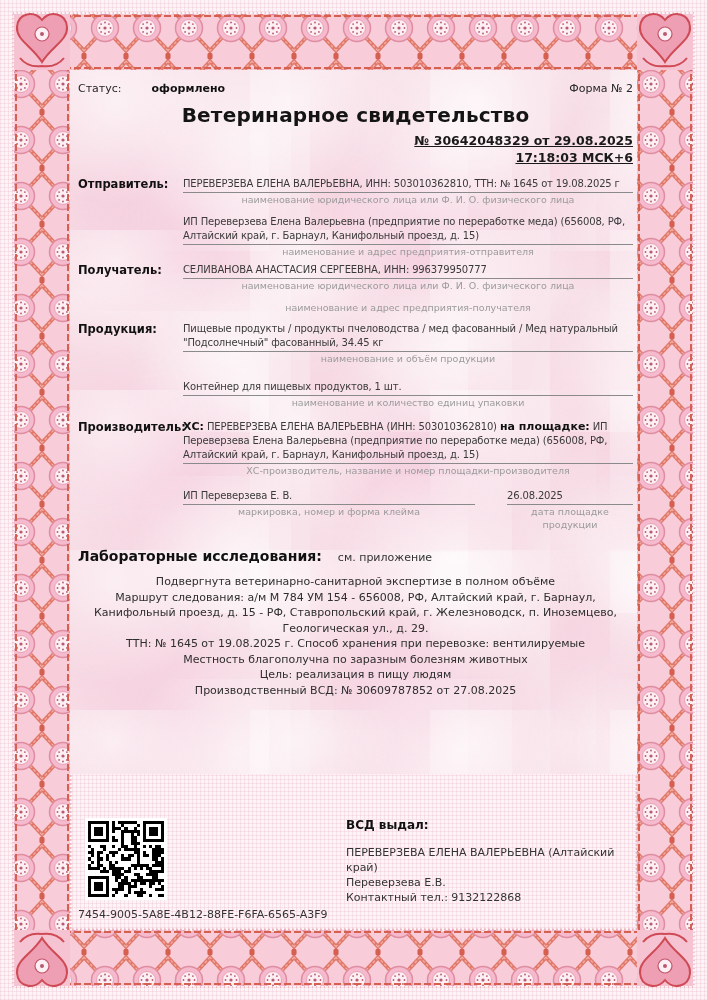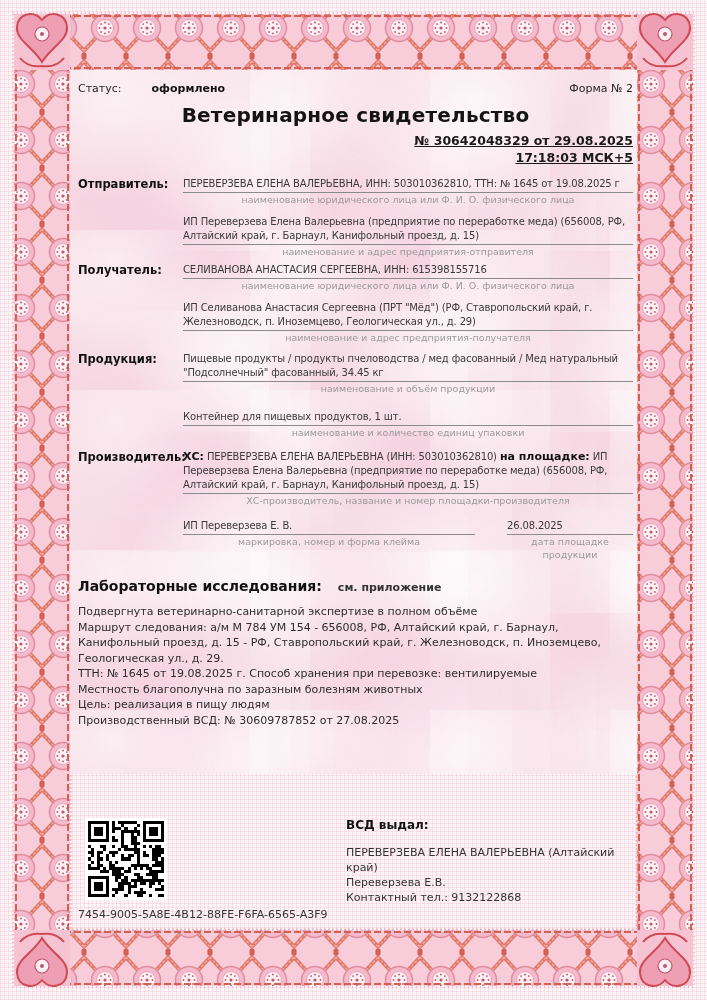--- a/index.html
+++ b/index.html
@@ -40,22 +40,22 @@
   .off { }
   .uval { border-bottom:1px solid #8a8a8a; line-height:14px; padding-bottom:1px; letter-spacing:-.15px; color:#3a3a3a; }
   .cap { text-align:center; color:#9b9b9b; font-size:9.5px; line-height:13px; }
   .sp8 { height:9px; } .sp14 { height:15px; }
   .b { font-weight:bold; color:#111; letter-spacing:0; }
   .mrow { display:flex; }
   .mcol1 { width:292px; margin-right:32px; }
   .mcol2 { flex:1; }
   .lab-row { display:flex; align-items:baseline; margin-top:17px; }
   .lab-row .lbl { font-weight:bold; font-size:14px; color:#111; }
-  .lab-row .val { margin-left:16px; font-size:11px; color:#333;font-weight:bold; }
-  .details { margin-top:10px; font-size:11px; line-height:15.5px; color:#2e2e2e; }
+  .lab-row .val { margin-left:16px; font-size:11px; color:#333; }
+  .details { margin-top:10px; font-size:11px; line-height:15.5px; color:#2e2e2e;text-align:center; }
   .footer { position:absolute; left:8px; right:4px; top:746px; }
   .qr-wrap { position:absolute; left:7px; top:2px; width:82px; height:82px; background:#fff; padding:3px; }
   .qr-wrap svg { width:76px; height:76px; display:block; background:#fff; }
   .qr-text { position:absolute; left:0; top:92px; font-size:11px; color:#333; white-space:nowrap; }
   .issuer { position:absolute; left:268px; top:2px; width:302px; }
   .issuer-label { font-weight:bold; font-size:12px; color:#111; }
   .issuer-org { margin-top:13px; font-size:11px; line-height:15px; color:#333; }
   .issuer-line { font-size:11px; line-height:15px; color:#333; }
 </style>
 </head>
@@ -113,41 +113,40 @@
     <div class="status-row">
       <div>
         <span>Статус:</span><span class="status-value">оформлено</span>
       </div>
       <div>Форма № 2</div>
     </div>
 
     <div class="doc-title">Ветеринарное свидетельство</div>
     <div class="doc-num">
       <div>№ 30642048329 от 29.08.2025</div>
-      <div>17:18:03 МСК+5</div>
+      <div>17:18:03 МСК+6</div>
     </div>
 
     <div class="sec" style="margin-top:11px;">
       <div class="sec-label">Отправитель:</div>
       <div class="vcol off">
         <div class="uval">ПЕРЕВЕРЗЕВА ЕЛЕНА ВАЛЕРЬЕВНА, ИНН: 503010362810, ТТН: № 1645 от 19.08.2025 г</div>
         <div class="cap">наименование юридического лица или Ф. И. О. физического лица</div>
         <div class="sp8"></div>
         <div class="uval">ИП Переверзева Елена Валерьевна (предприятие по переработке меда) (656008, РФ, Алтайский край, г. Барнаул, Канифольный проезд, д. 15)</div>
         <div class="cap">наименование и адрес предприятия-отправителя</div>
       </div>
     </div>
 
     <div class="sec" style="margin-top:5px;">
       <div class="sec-label">Получатель:</div>
       <div class="vcol off">
-        <div class="uval">СЕЛИВАНОВА АНАСТАСИЯ СЕРГЕЕВНА, ИНН: 615398155716</div>
+        <div class="uval">СЕЛИВАНОВА АНАСТАСИЯ СЕРГЕЕВНА, ИНН: 996379950777</div>
         <div class="cap">наименование юридического лица или Ф. И. О. физического лица</div>
         <div class="sp8"></div>
-        <div class="uval">ИП Селиванова Анастасия Сергеевна (ПРТ "Мёд") (РФ, Ставропольский край, г. Железноводск, п. Иноземцево, Геологическая ул., д. 29)</div>
         <div class="cap">наименование и адрес предприятия-получателя</div>
       </div>
     </div>
 
     <div class="sec" style="margin-top:8px;">
       <div class="sec-label">Продукция:</div>
       <div class="vcol">
         <div class="uval">Пищевые продукты / продукты пчеловодства / мед фасованный / Мед натуральный "Подсолнечный" фасованный, 34.45 кг</div>
         <div class="cap">наименование и объём продукции</div>
         <div class="sp14"></div>

